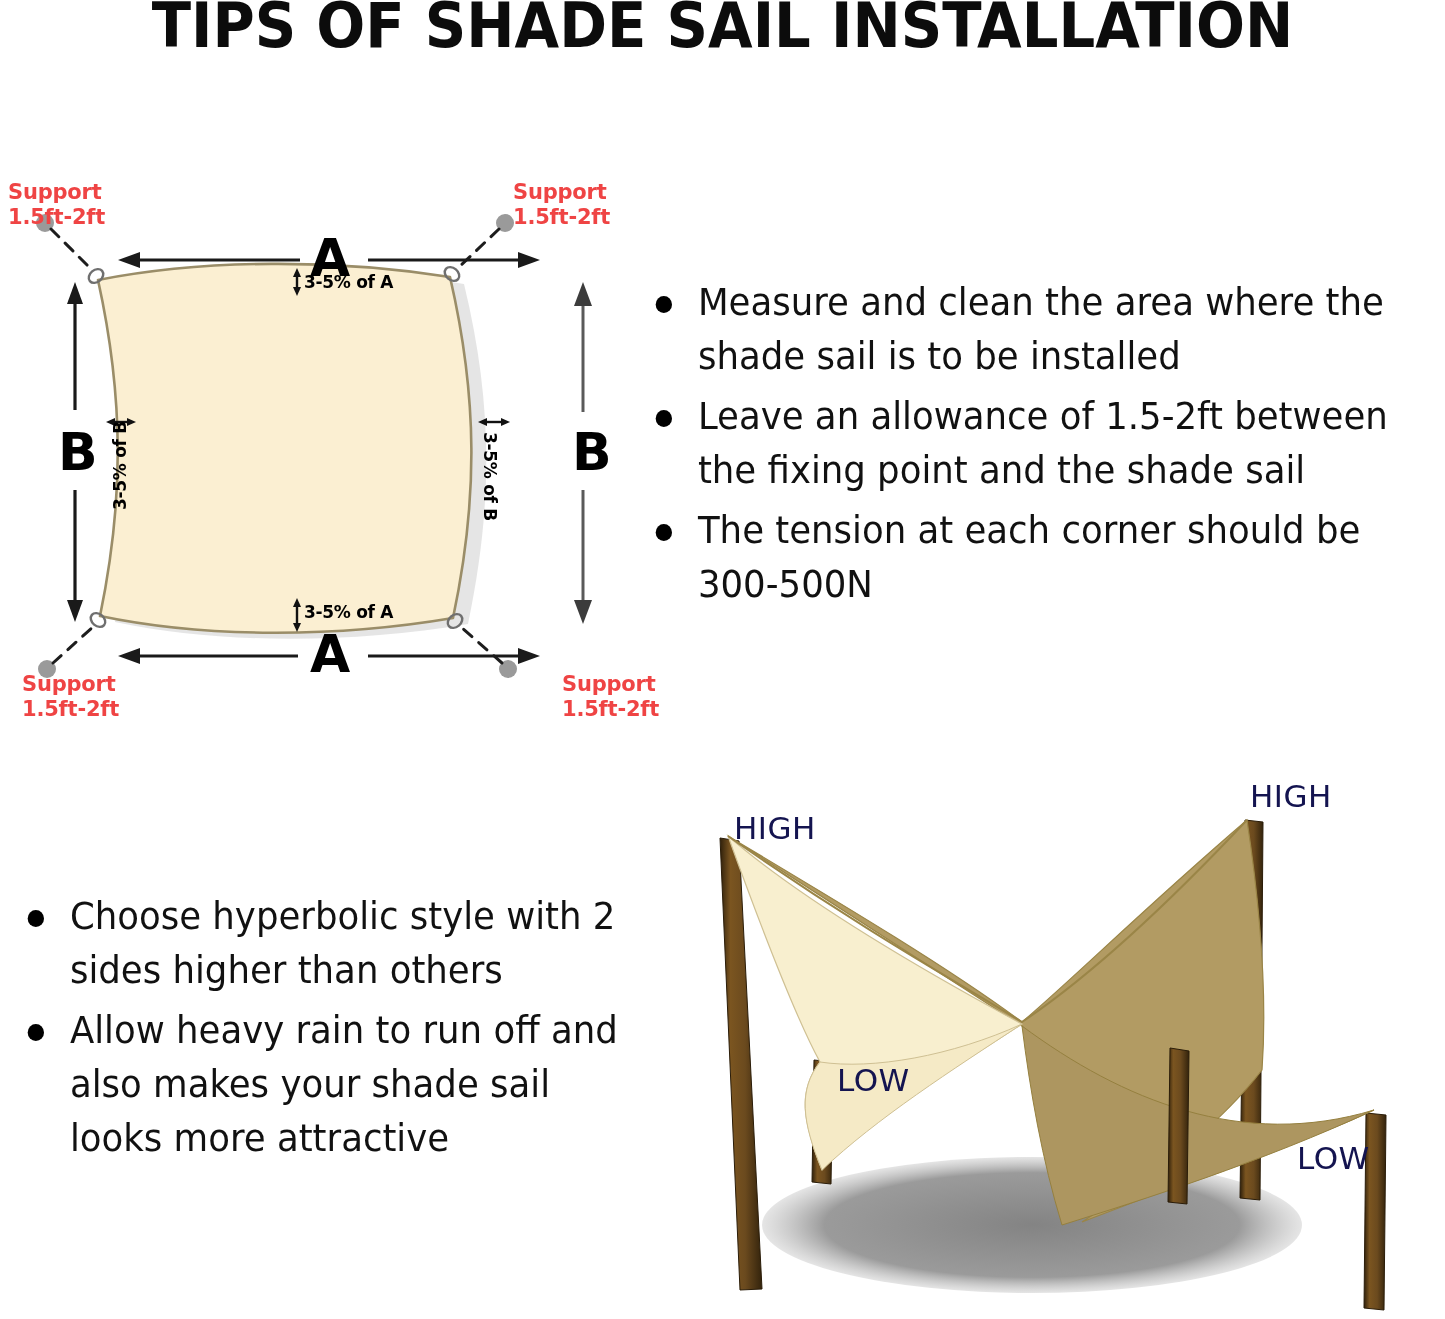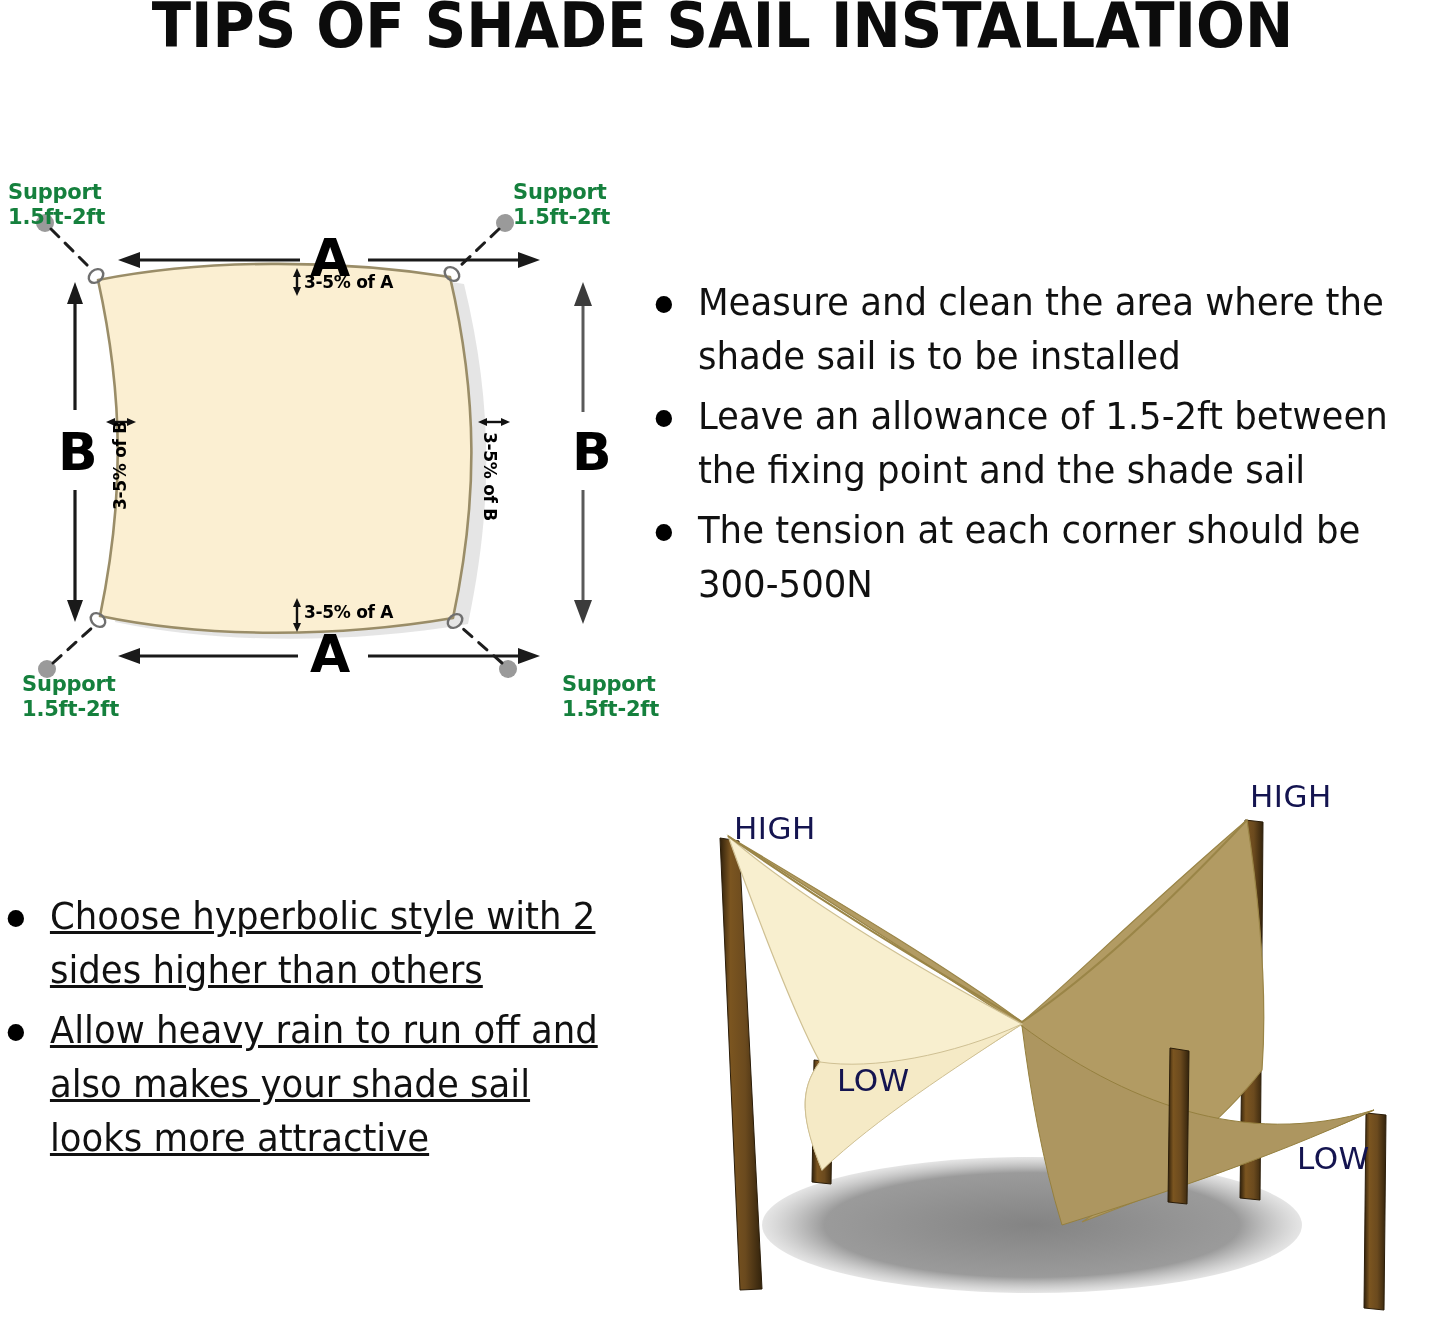--- a/index.html
+++ b/index.html
@@ -63,30 +63,30 @@
     position: absolute;
     left: 8px;
     top: 20px;
     width: 17px;
     height: 17px;
     border-radius: 50%;
     background: #000000;
   }
 
   #tips-right { left: 648px; top: 276px; width: 800px; }
-  #tips-left  { left: 0;   top: 890px; width: 625px; text-decoration: underline; }
+  #tips-left  { left: 20px;   top: 890px; width: 625px; }
 
   
   .support-label {
     position: absolute;
     font-family: "DejaVu Sans", "Liberation Sans", sans-serif;
     font-size: 21px;
     font-weight: 600;
     line-height: 1.18;
-    color: #15803d;
+    color: #ef4444;
     white-space: pre;
     letter-spacing: -0.2px;
   }
   .dim-letter {
     position: absolute;
     font-family: "DejaVu Sans", "Liberation Sans", sans-serif;
     font-weight: bold;
     font-size: 52px;
     color: #000000;
     line-height: 1;

